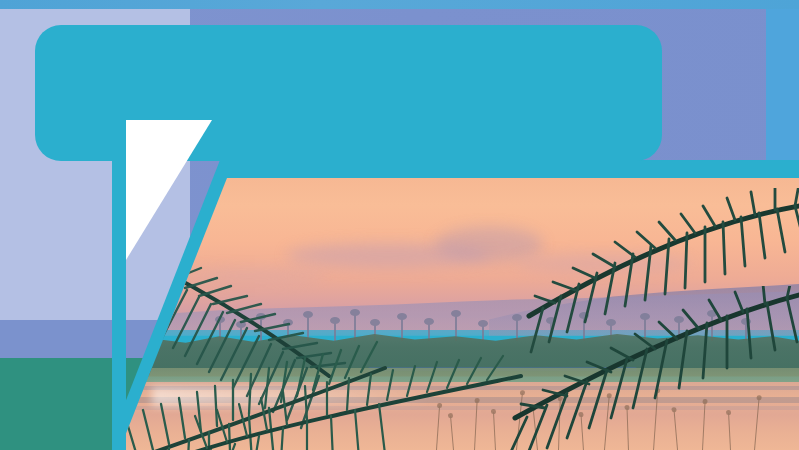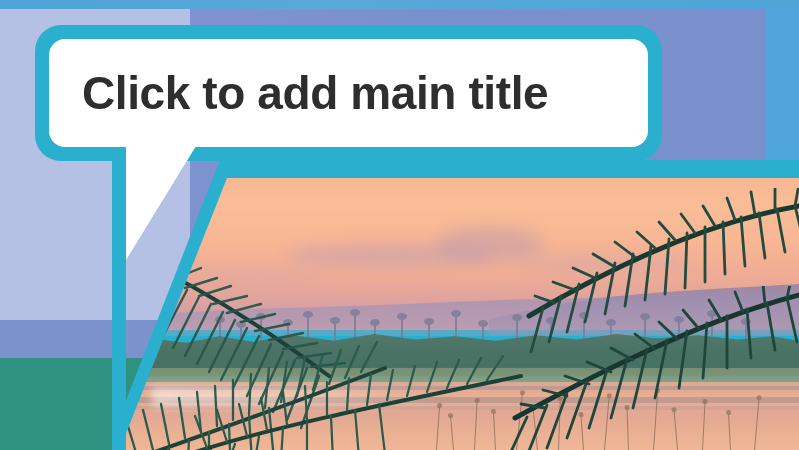--- a/index.html
+++ b/index.html
@@ -377,17 +377,14 @@
           </svg>
         </div>
 
       </div>
     </div>
   </div>
 
   <div class="bubble-tail-stroke"></div>
   <div class="bubble-border"></div>
   <div class="bubble-tail-fill"></div>
-  <div class="bubble-fill">
-    <div class="bubble-title">Click to add main title</div>
-  </div>
 
 </div>
 
 </body></html>

